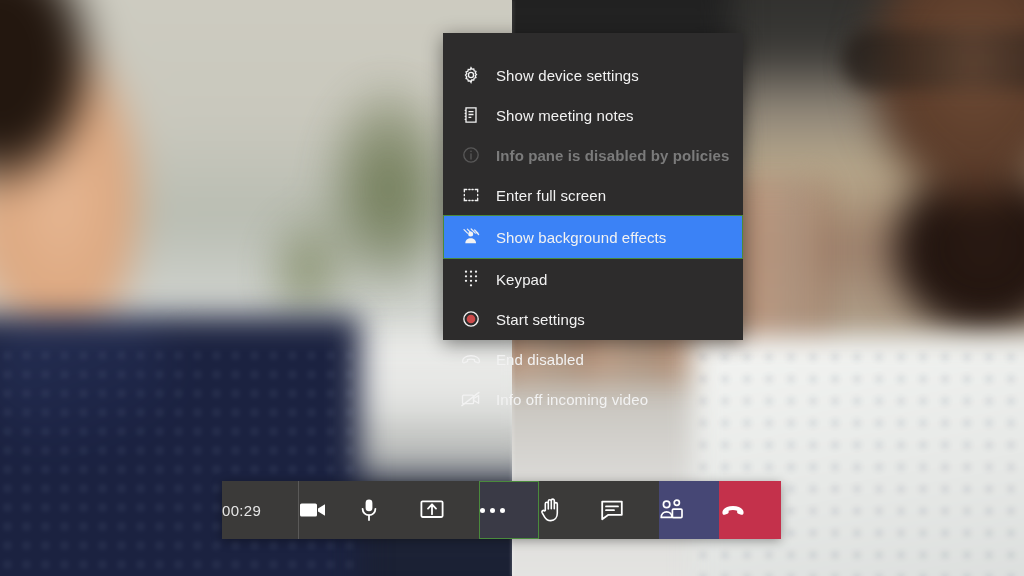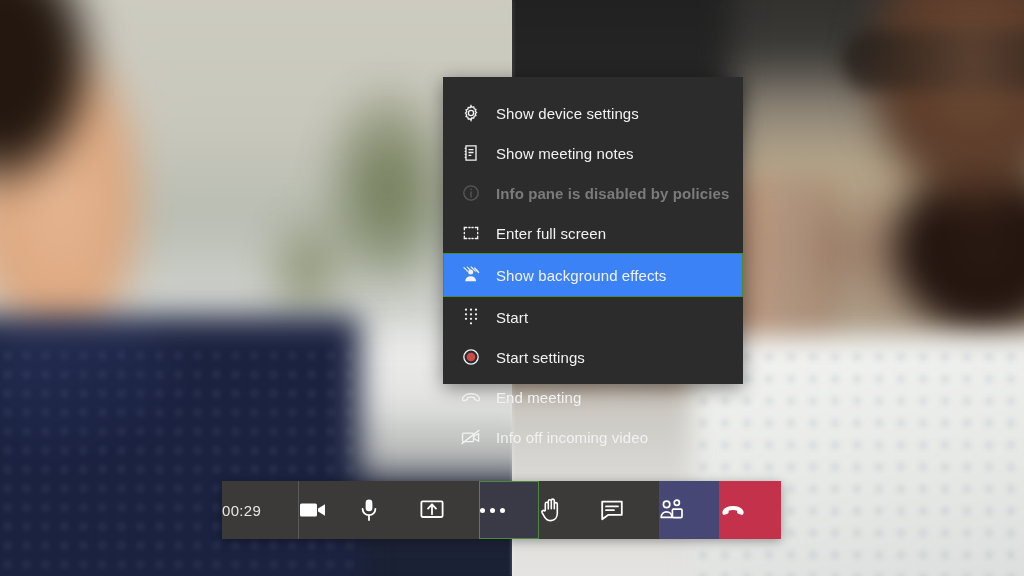--- a/index.html
+++ b/index.html
@@ -126,23 +126,22 @@
     filter: blur(1.5px);
   }
 
   
   .context-menu {
     position: absolute;
     left: 443px; top: 33px;
     width: 300px; height: 307px;
     background: #2d2c2c;
     box-shadow: 0 4px 18px rgba(0,0,0,.45);
-    padding-top: 16px;
+    padding-top: 22px;
     z-index: 20;
-    margin-top: 44px;
   }
   .menu-item {
     position: relative;
     display: flex;
     align-items: center;
     height: 40px;
     padding-left: 17px;
     color: #f2f2f2;
     font-size: 15px;
     letter-spacing: .1px;
@@ -297,40 +296,40 @@
             <circle cx="14.5" cy="3" r="1.25"></circle>
           <circle cx="3.5" cy="8" r="1.25"></circle>
             <circle cx="9" cy="8" r="1.25"></circle>
             <circle cx="14.5" cy="8" r="1.25"></circle>
           <circle cx="3.5" cy="13" r="1.25"></circle>
             <circle cx="9" cy="13" r="1.25"></circle>
             <circle cx="14.5" cy="13" r="1.25"></circle>
           <circle cx="9" cy="18" r="1.25"></circle>
         </svg>
       </span>
-      <span class="mi-label">Start</span>
+      <span class="mi-label">Keypad</span>
     </div>
 
     <div class="menu-item">
       <span class="mi-icon">
         <svg width="20" height="20" viewBox="0 0 24 24">
           <circle cx="12" cy="12" r="8.6" fill="none" stroke="#f2f2f2" stroke-width="1.6"></circle>
           <circle cx="12" cy="12" r="5.2" fill="#cc4a4a"></circle>
         </svg>
       </span>
       <span class="mi-label">Start settings</span>
     </div>
 
     <div class="menu-item">
       <span class="mi-icon">
         <svg width="22" height="18" viewBox="0 0 26 18" fill="none" stroke="#f2f2f2" stroke-width="1.6">
           <path d="M3 11.6c0-4 4.4-6.4 10-6.4s10 2.4 10 6.4c0 1.5-1.1 2.2-2.3 1.8l-2.5-.9c-.9-.3-1.3-1-1.2-1.8l.1-.9c-1.3-.5-2.7-.7-4.1-.7s-2.8.2-4.1.7l.1.9c.1.8-.3 1.5-1.2 1.8l-2.5.9C4.1 13.8 3 13.1 3 11.6z" stroke-linejoin="round"></path>
         </svg>
       </span>
-      <span class="mi-label">End meeting</span>
+      <span class="mi-label">End disabled</span>
     </div>
 
     <div class="menu-item">
       <span class="mi-icon">
         <svg width="22" height="20" viewBox="0 0 26 22" fill="none" stroke="#f2f2f2" stroke-width="1.6">
           <rect x="3" y="6.4" width="13" height="10" rx="1.4"></rect>
           <path d="M16 10.4l6-3.4v9l-6-3.4z" stroke-linejoin="round"></path>
           <path d="M2.2 18.8L22.4 3.2" stroke-linecap="round"></path>
         </svg>
       </span>

